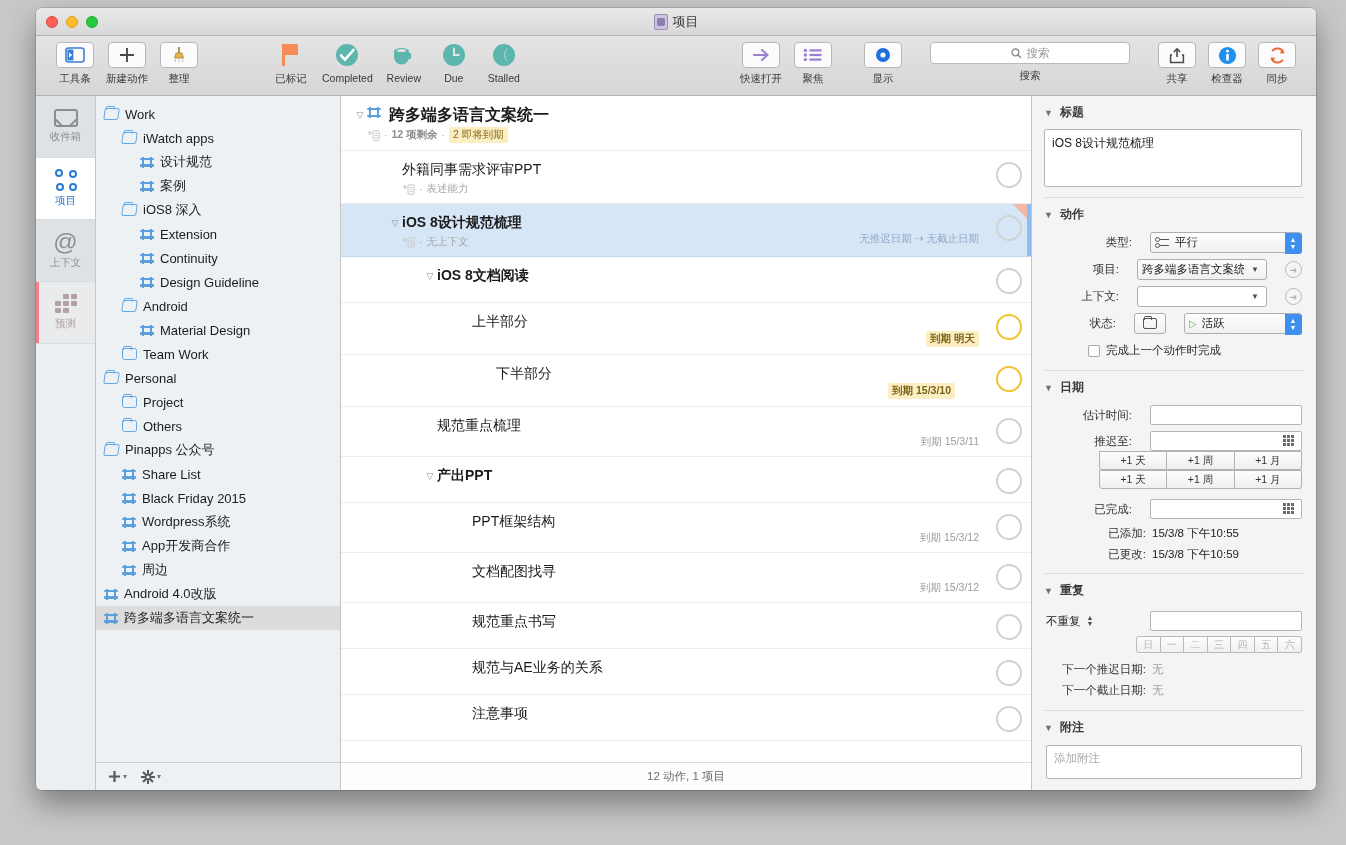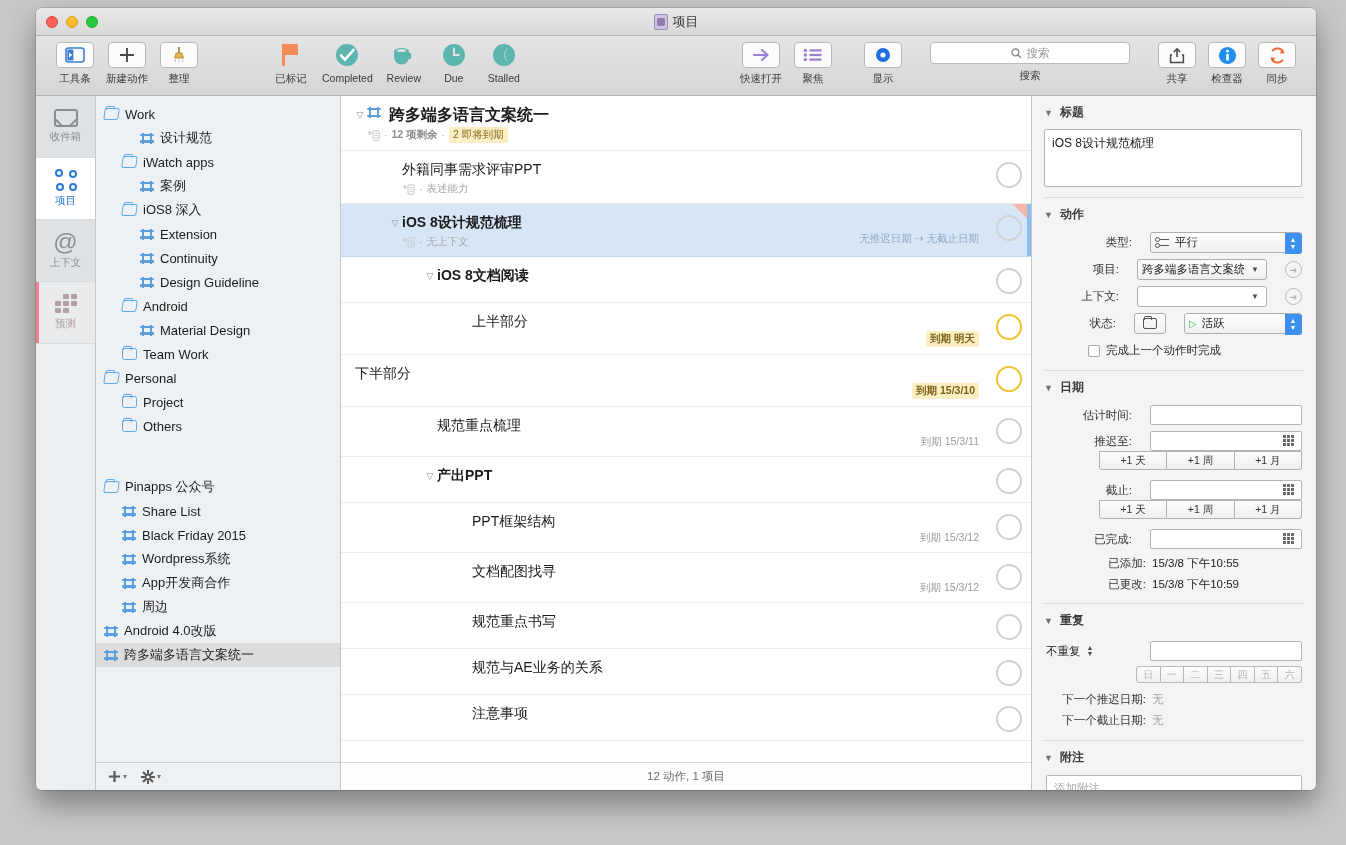--- a/index.html
+++ b/index.html
@@ -511,38 +511,38 @@
     </div>
 
     <div id="sidebar">
       <div id="sidebarList">
           <div class="srow" style="padding-left: 8px;">
             <span class="folder open">
               <i></i>
             </span>
             <span>Work</span>
           </div>
-          <div class="srow" style="padding-left: 44px;">
-            <span class="projIco">
-              <i></i>
-              <i class="b"></i>
-            </span>
-            <span>设计规范</span>
-          </div>
           <div class="srow" style="padding-left: 26px;">
             <span class="folder open">
               <i></i>
             </span>
             <span>iWatch apps</span>
           </div>
           <div class="srow" style="padding-left: 44px;">
             <span class="projIco">
               <i></i>
               <i class="b"></i>
             </span>
+            <span>设计规范</span>
+          </div>
+          <div class="srow" style="padding-left: 44px;">
+            <span class="projIco">
+              <i></i>
+              <i class="b"></i>
+            </span>
             <span>案例</span>
           </div>
           <div class="srow" style="padding-left: 26px;">
             <span class="folder open">
               <i></i>
             </span>
             <span>iOS8 深入</span>
           </div>
           <div class="srow" style="padding-left: 44px;">
             <span class="projIco">
@@ -595,21 +595,21 @@
               <i></i>
             </span>
             <span>Project</span>
           </div>
           <div class="srow" style="padding-left: 26px;">
             <span class="folder">
               <i></i>
             </span>
             <span>Others</span>
           </div>
-          <div class="srow" style="padding-left: 8px; margin-top: 37px;">
+          <div class="srow" style="padding-left: 8px;">
             <span class="folder open">
               <i></i>
             </span>
             <span>Pinapps 公众号</span>
           </div>
           <div class="srow" style="padding-left: 26px;">
             <span class="projIco">
               <i></i>
               <i class="b"></i>
             </span>
@@ -765,21 +765,21 @@
             <div class="tbody">
               <div class="tname plain">上半部分</div>
             </div>
             <div class="tright">
               <div class="dueText hl" style="margin-top: 19px;">到期 明天</div>
             </div>
             <div class="ckwrap">
               <div class="ck due"></div>
             </div>
           </div>
-          <div class="trow" style="">
+          <div class="trow" style="padding-left: 117px; gap: 24px;">
             <div class="disc"></div>
             <div class="tbody">
               <div class="tname plain">下半部分</div>
             </div>
             <div class="tright">
               <div class="dueText hl" style="margin-top: 19px;">到期 15/3/10</div>
             </div>
             <div class="ckwrap">
               <div class="ck due"></div>
             </div>
@@ -963,37 +963,20 @@
               <i></i>
             </span>
         </div>
       </div>
       <div class="plusRow">
         <div class="plusBtn">+1 天</div>
         <div class="plusBtn">+1 周</div>
         <div class="plusBtn">+1 月</div>
       </div>
 
-      <div class="field" style="padding-top:10px;padding-bottom:0">
-        <span class="flabel">截止:</span>
-        <div class="fbox" style="width:152px">
-          <span></span>
-          <span class="calIco">
-              <i></i>
-              <i></i>
-              <i></i>
-              <i></i>
-              <i></i>
-              <i></i>
-              <i></i>
-              <i></i>
-              <i></i>
-            </span>
-        </div>
-      </div>
       <div class="plusRow">
         <div class="plusBtn">+1 天</div>
         <div class="plusBtn">+1 周</div>
         <div class="plusBtn">+1 月</div>
       </div>
 
       <div class="field" style="padding-top:10px">
         <span class="flabel">已完成:</span>
         <div class="fbox" style="width:152px">
           <span></span>

